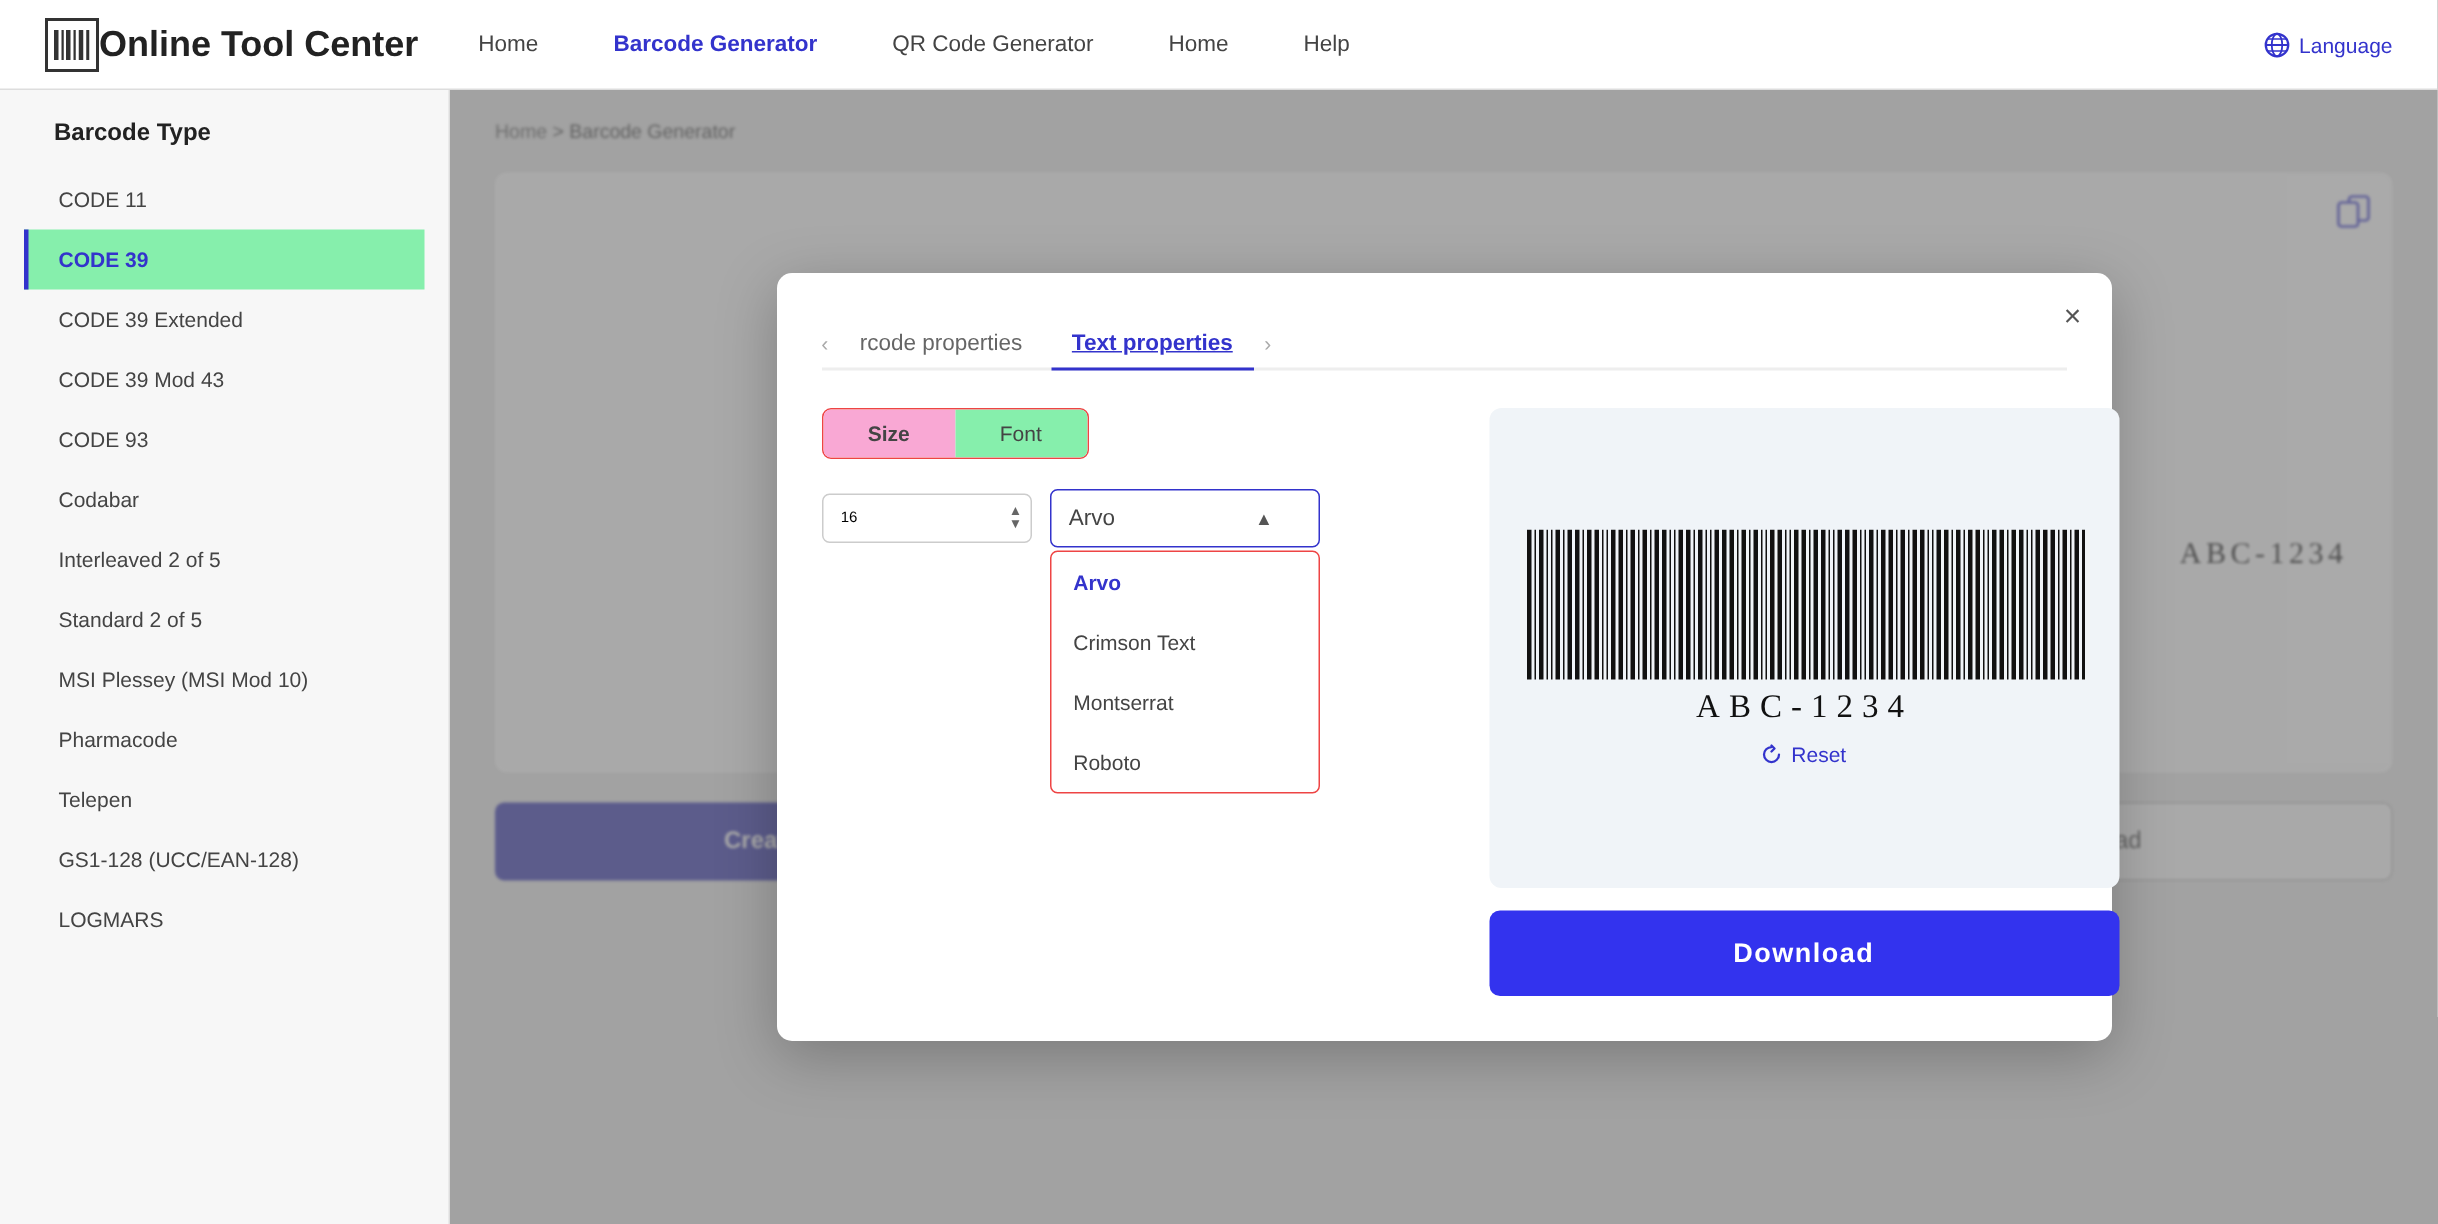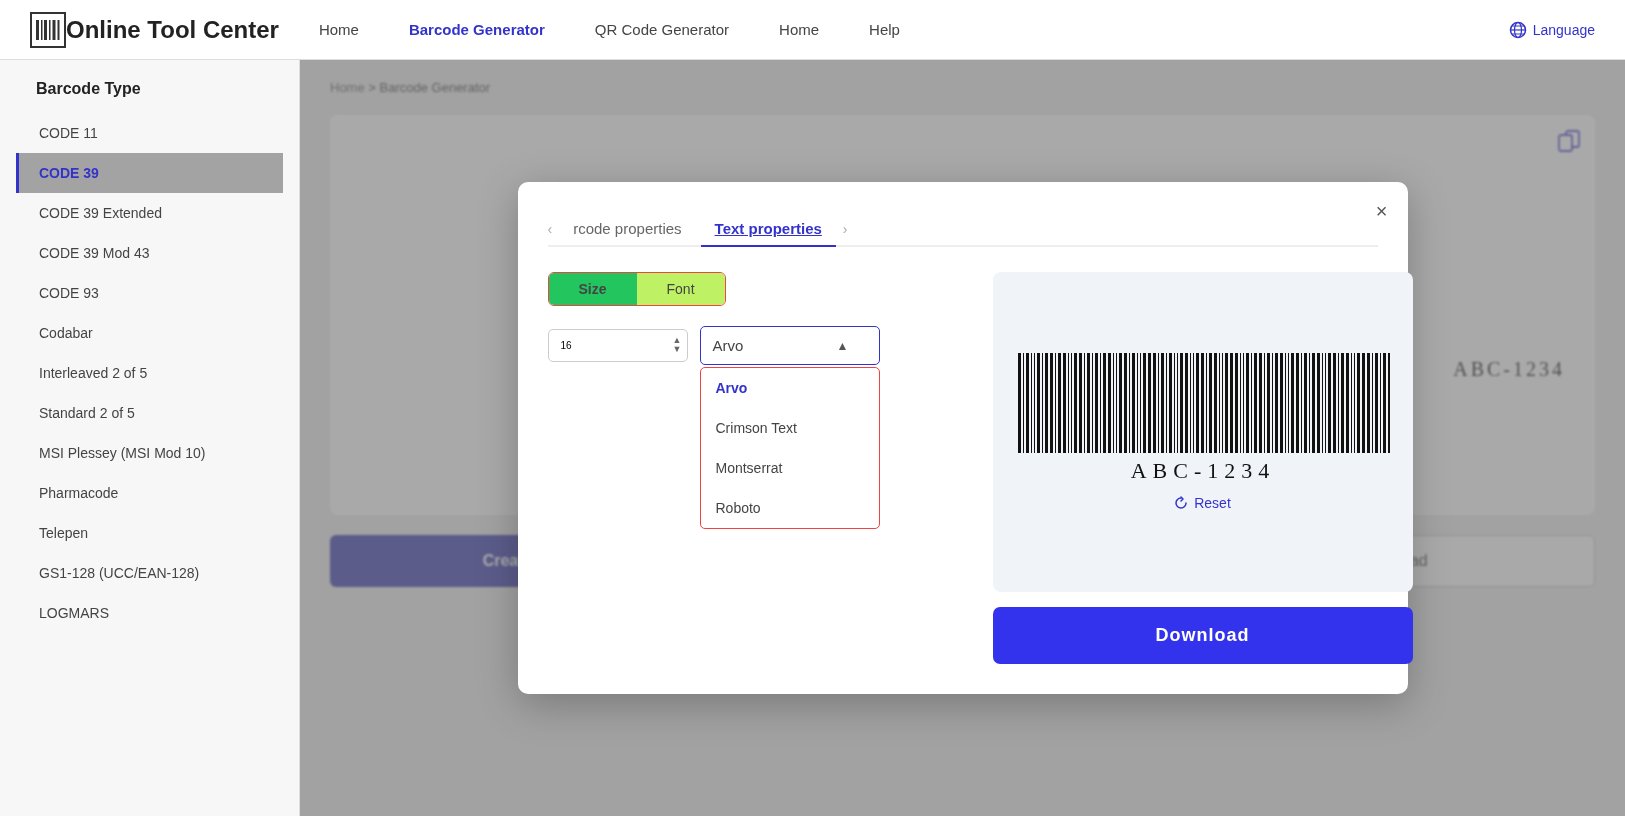--- a/index.html
+++ b/index.html
@@ -85,21 +85,21 @@
       padding: 12px 20px;
       font-size: 14px;
       color: #444;
       cursor: pointer;
       border-left: 3px solid transparent;
     }
     .sidebar-item.active {
       color: #3333cc;
       font-weight: 600;
       border-left-color: #3333cc;
-      background: #a3a3a3;
+      background: #86efac;
     }
 
     
     .content-area {
       flex: 1;
       padding: 20px 30px;
       background: #e8e8e8;
       position: relative;
     }
     .breadcrumb {
@@ -263,24 +263,24 @@
       overflow: hidden;
       width: fit-content;
       margin-bottom: 20px;
     }
     .sub-tab {
       padding: 8px 30px;
       font-size: 14px;
       font-weight: 500;
       color: #444;
       cursor: pointer;
-      background: #bef264;
+      background: #86efac;
     }
     .sub-tab.active {
-      background: #22c55e;
+      background: #f9a8d4;
       font-weight: 600;
     }
 
     
     .size-row {
       display: flex;
       align-items: center;
       gap: 12px;
       margin-bottom: 20px;
     }

